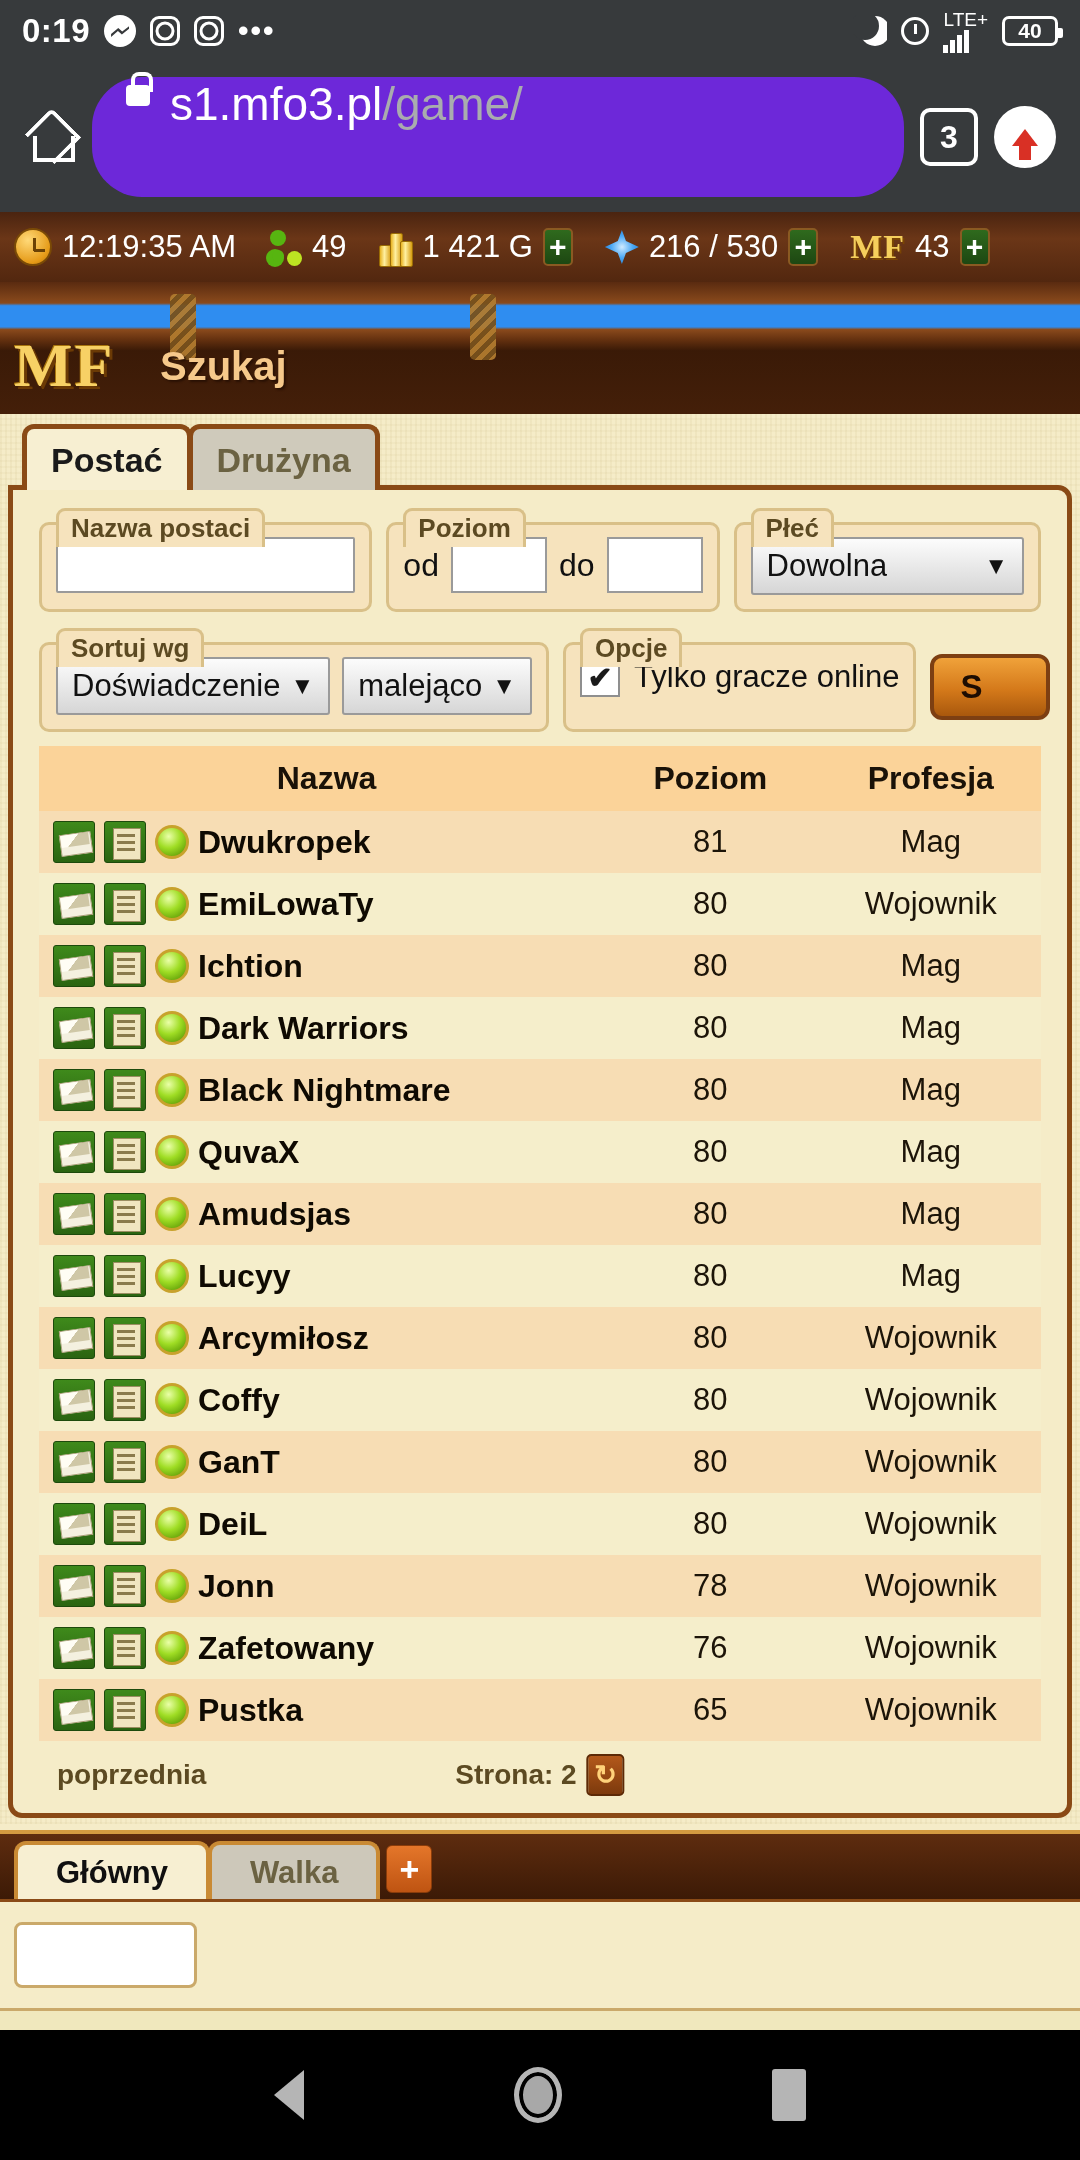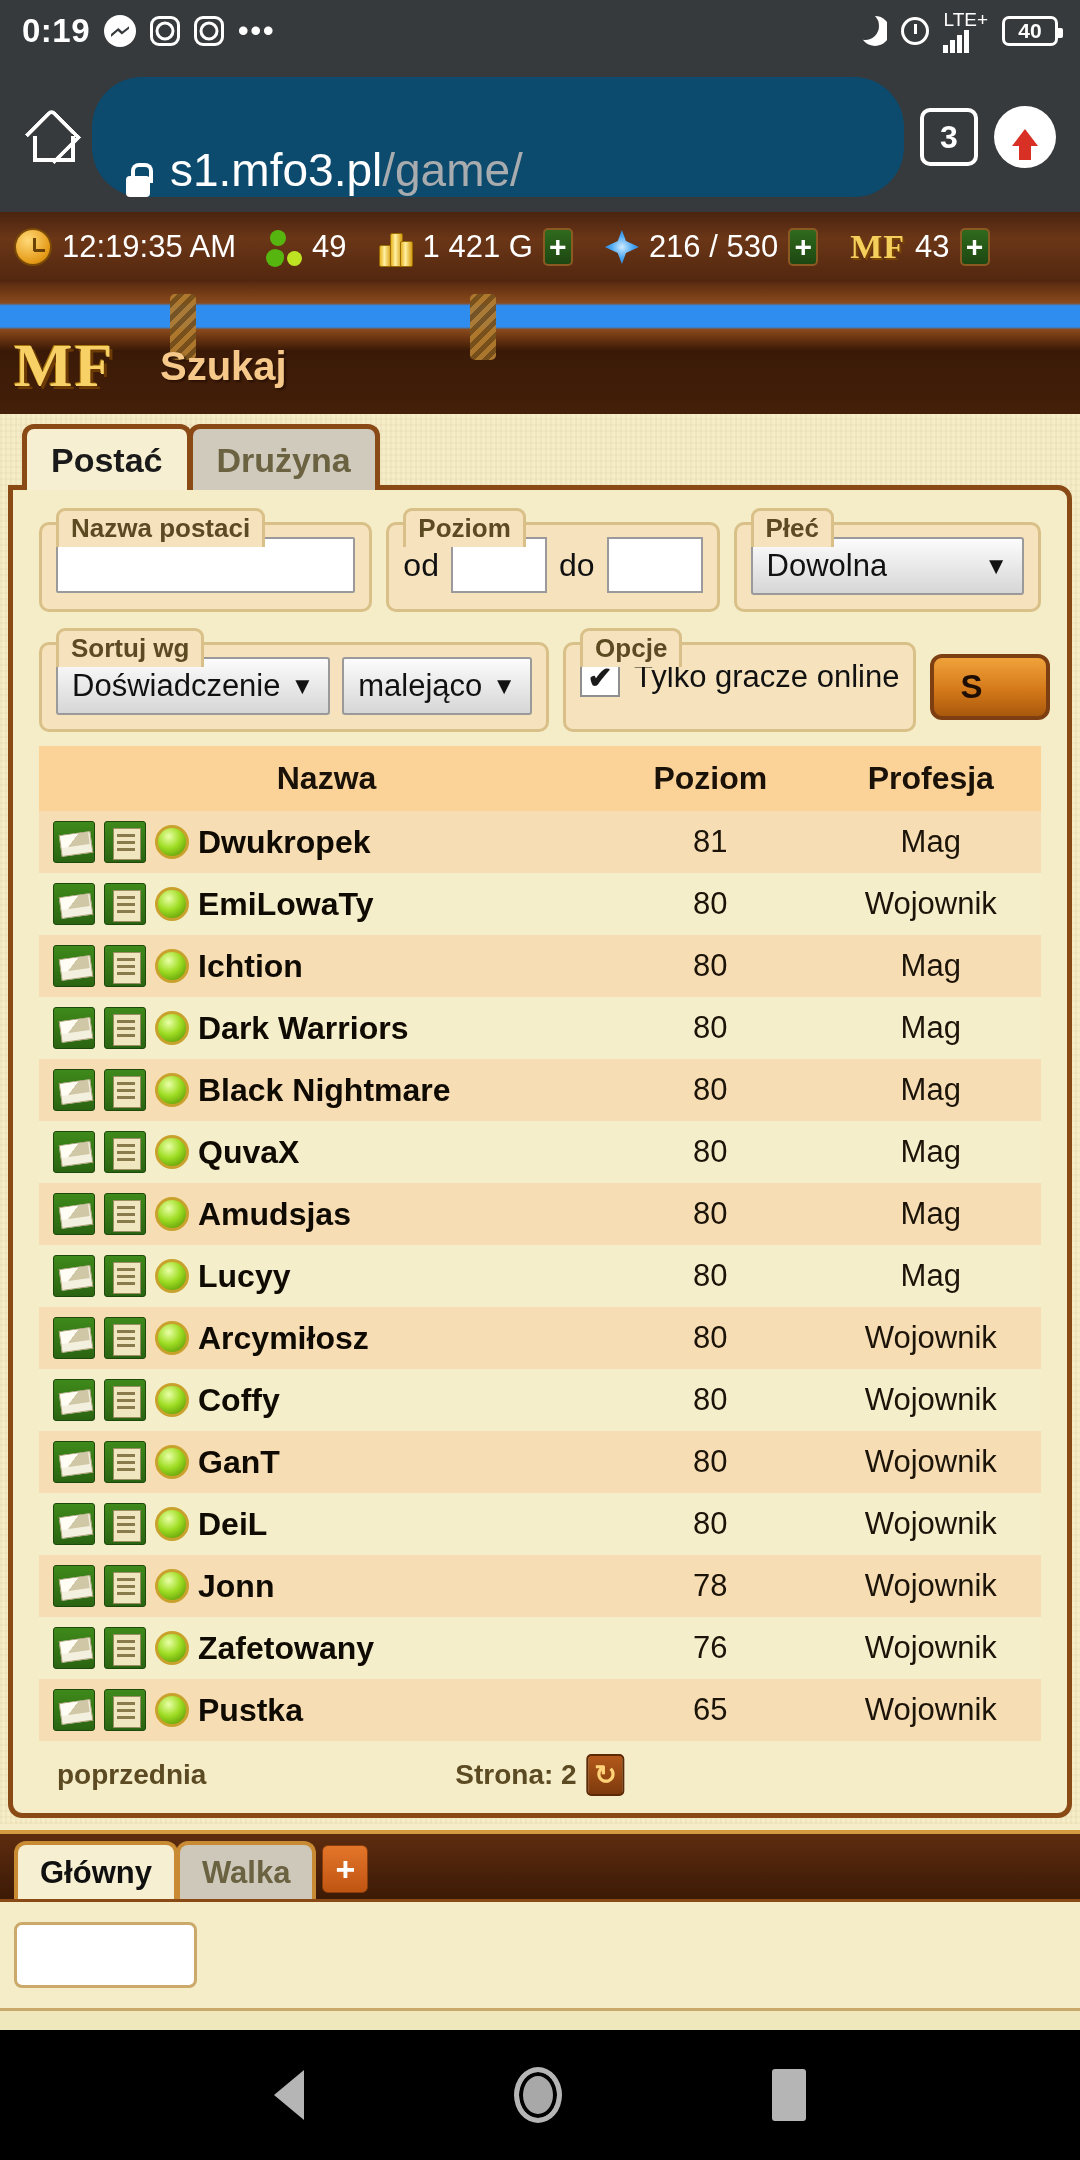--- a/index.html
+++ b/index.html
@@ -78,22 +78,22 @@
   .home-icon::before {
     content:""; position:absolute; left:8px; top:6px; width:34px; height:34px;
     border: 4px solid #fff; border-bottom: none;
     transform: rotate(45deg); border-radius: 6px 0 0 0;
   }
   .home-icon::after {
     content:""; position:absolute; left: 9px; top: 25px; width: 34px; height: 22px;
     border: 4px solid #fff; border-top: none;
   }
   .urlbox {
-    flex: 1; height: 120px; background: #0c4a6e; border-radius: 50px;
-    display: flex; align-items: flex-end; padding: 0 34px; gap: 20px; min-width: 0;
+    flex: 1; height: 120px; background: #6d28d9; border-radius: 50px;
+    display: flex; align-items: flex-start; padding: 0 34px; gap: 20px; min-width: 0;
   }
   .lock {
     width: 24px; height: 21px; background: #fff; border-radius: 4px;
     position: relative; flex: none; margin-top: 8px;
   }
   .lock::before {
     content:""; position:absolute; left:5px; top:-13px; width:14px; height:16px;
     border: 4px solid #fff; border-bottom: none; border-radius: 8px 8px 0 0;
   }
   .url { font-size: 46px; color: #fff; white-space: nowrap; overflow: hidden; }
@@ -329,21 +329,21 @@
   }
 
   
   .chatwrap { background: #f5ecc8; padding-top: 6px; }
   .chatbar {
     height: 72px; background: linear-gradient(180deg,#5e2c0f,#3c1a06);
     border-top: 4px solid #d39a41; border-bottom: 3px solid #8a4a16;
     display: flex; align-items: flex-end; padding-left: 14px; gap: 0;
   }
   .ctab {
-    font-size: 31px; font-weight: 700; padding: 10px 22px 8px;
+    font-size: 31px; font-weight: 700; padding: 10px 38px 8px;
     border: 4px solid #c98a34; border-bottom: none; border-radius: 12px 12px 0 0;
     margin-right: -2px;
   }
   .ctab.active { background: #f7efd2; color: #101010; }
   .ctab.inactive { background: #cdc8ba; color: #6b6242; }
   .addtab {
     width: 46px; height: 48px; margin-left: 8px; margin-bottom: 6px;
     border-radius: 6px; background: linear-gradient(180deg,#e4762a,#bf5412);
     border: 1px solid #8a3c0a; color: #fff; font-size: 34px; font-weight: 700;
     display: flex; align-items: center; justify-content: center;

